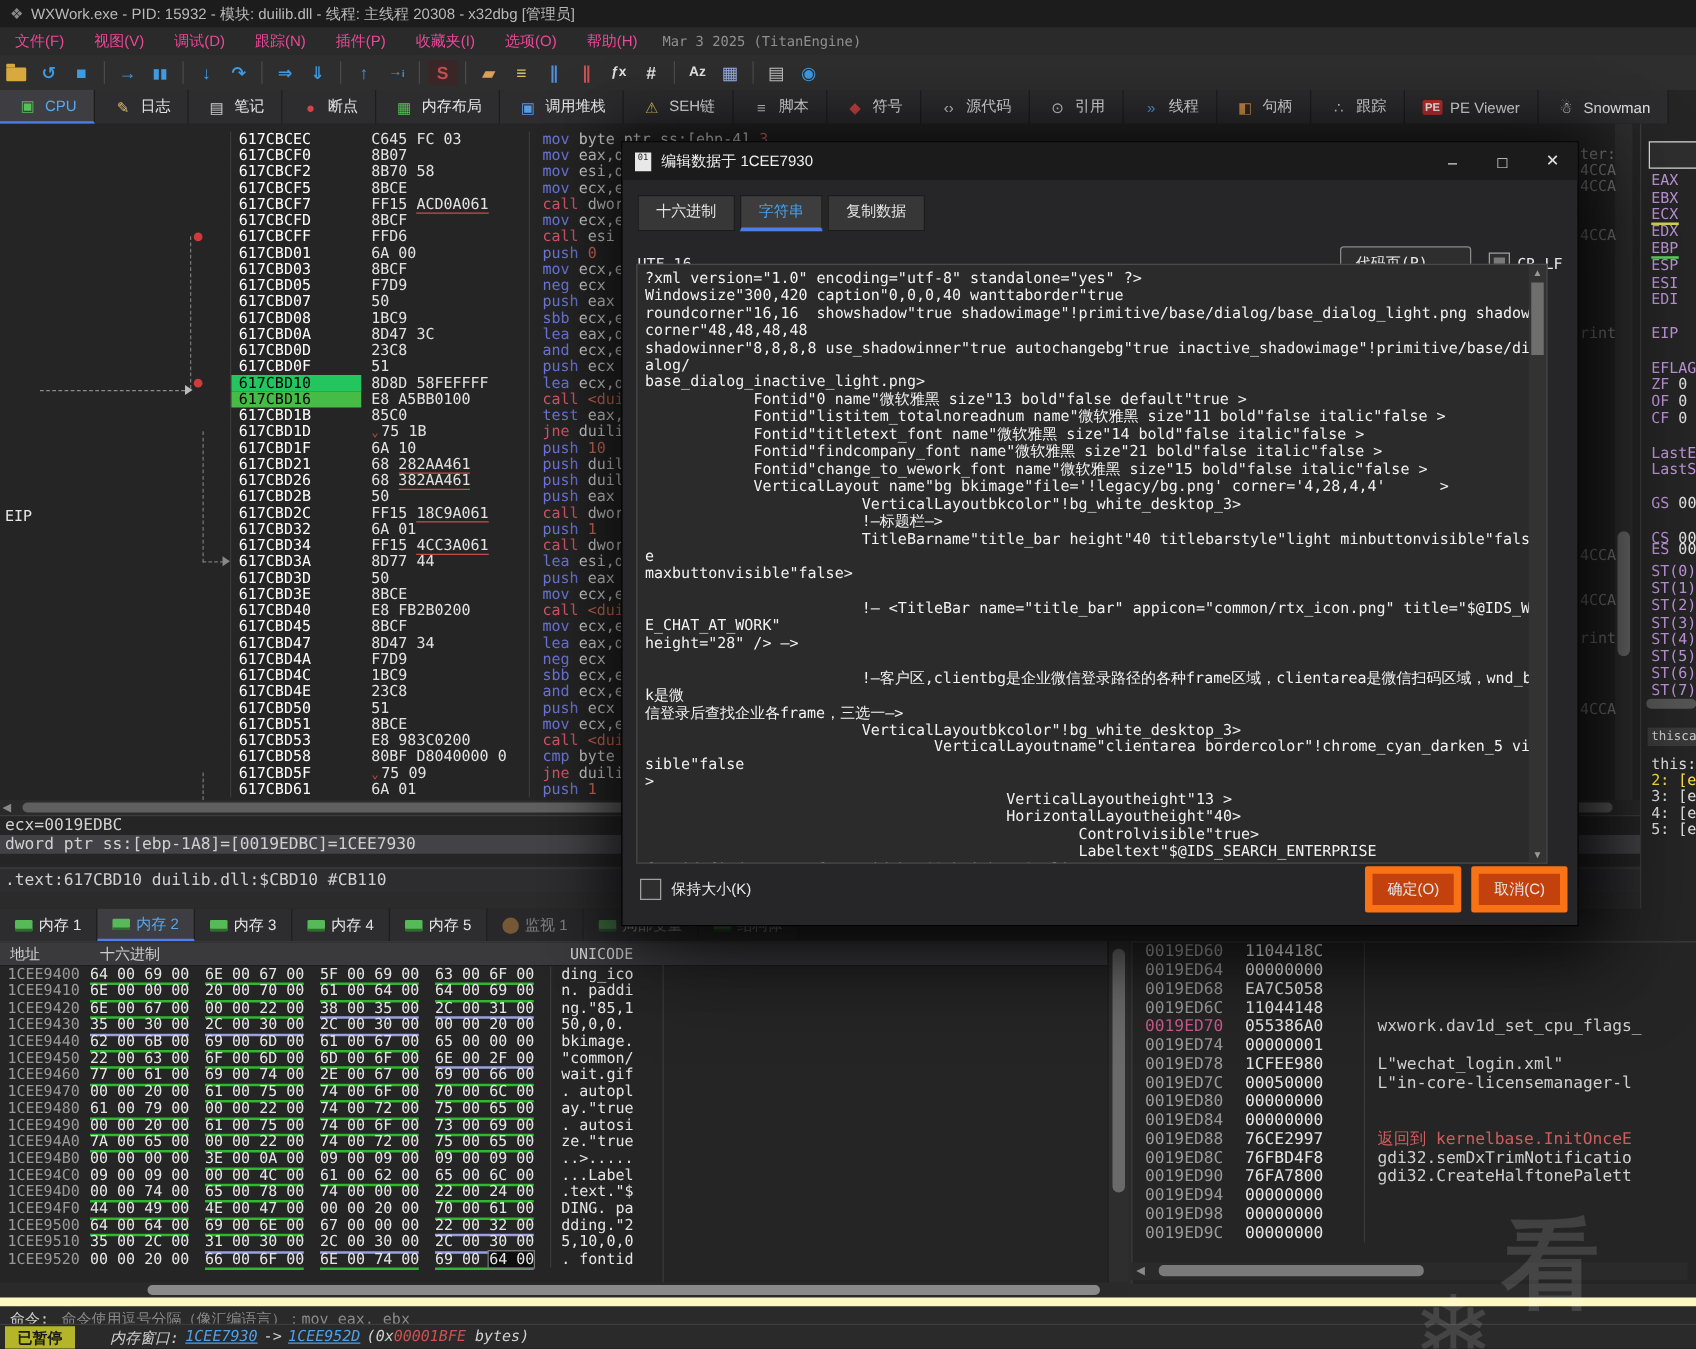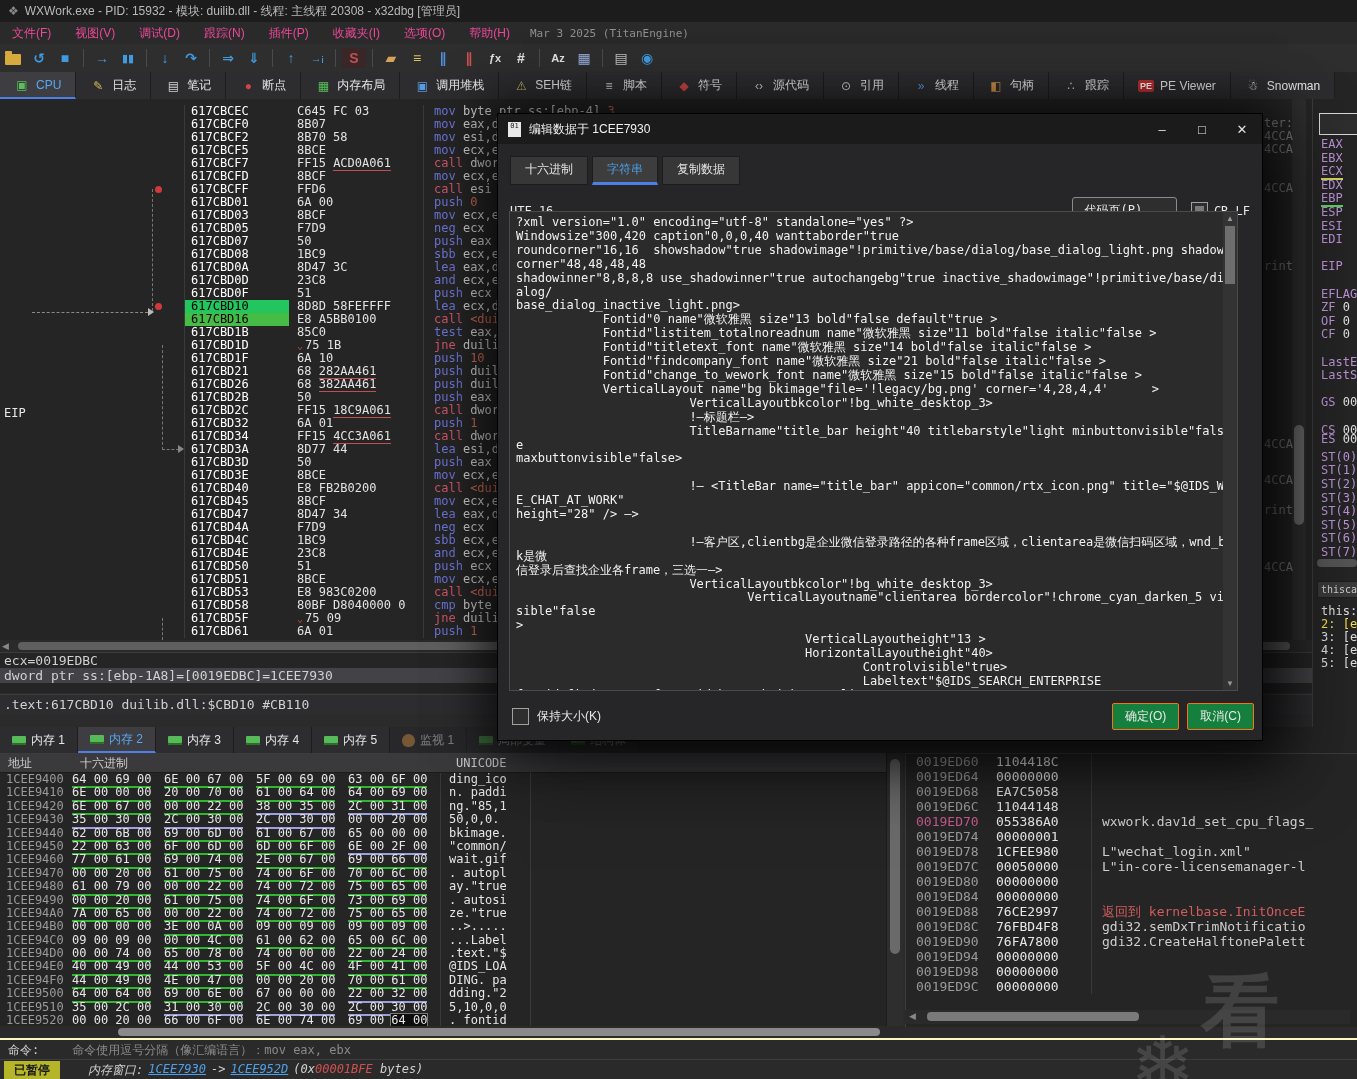--- a/index.html
+++ b/index.html
@@ -105,22 +105,22 @@
   .srow{display:flex;height:15px;line-height:15px;white-space:pre;}
   .srow .sa{width:80px;padding-left:10px;color:#9a9a9a;flex:none;}
   .sa.hl{color:#c75a8c;}
   .srow .sv{width:95px;color:#e6e6e6;flex:none;}
   .srow .sc{flex:1;padding-left:10px;border-left:1px solid #3a3a3a;color:#cfcfcf;overflow:hidden;}
   .sc.red{color:#d05c5c;}
   #stackhs{position:absolute;left:905px;top:1010px;width:445px;height:14px;background:#2a2a2a;}
   #stackhs .thumb{position:absolute;left:22px;top:2px;width:212px;height:9px;background:#7a7a7a;border-radius:4px;}
   #stackhs .larr{position:absolute;left:4px;top:1px;color:#888;font-size:9px;}
   
-  #cmdbar{position:absolute;left:0;top:1038px;width:100%;height:21px;background:#2a2a2a;border-top:2px solid #fef9c3;display:flex;align-items:center;
-          font-family:"DejaVu Sans Mono",monospace;font-size:12px;gap:23px;}
+  #cmdbar{position:absolute;left:0;top:1038px;width:100%;height:21px;background:#2a2a2a;border-top:7px solid #fef9c3;display:flex;align-items:center;
+          font-family:"DejaVu Sans Mono",monospace;font-size:12px;}
   #cmdlabel{margin-left:8px;color:#d0d0d0;}
   #cmdinput{margin-left:10px;color:#8a8a8a;flex:1;}
   #statusbar{position:absolute;left:0;top:1059px;width:100%;height:20px;background:#2a2a2a;border-top:1px solid #3c3c3c;display:flex;align-items:center;
              font-family:"DejaVu Sans Mono",monospace;font-size:12px;}
   #statebadge{margin-left:4px;background:#b5b52a;color:#1a1a1a;padding:1px 10px;font-weight:bold;}
   #memwin{margin-left:28px;color:#d0d0d0;display:flex;gap:5px;font-style:italic;}
   .lnk{color:#4ea0e8;text-decoration:underline;}
   .redtxt{color:#d05050;}
   
   #wm{position:absolute;left:1130px;top:960px;color:rgba(255,255,255,.13);font-size:78px;font-weight:bold;display:flex;align-items:center;gap:6px;pointer-events:none;}
@@ -142,21 +142,21 @@
   #crlfbox .inner{width:9px;height:9px;background:#7a7a7a;}
   #dlgtext{position:absolute;left:11px;top:97px;width:727px;height:478px;background:#2b2b2b;border:1px solid #4a4a4a;overflow:hidden;}
   #dlgpre{margin:0;padding:4px 6px;font-family:"DejaVu Sans Mono",monospace;font-size:12px;line-height:13.9px;color:#f2f2f2;white-space:pre-wrap;word-break:break-all;}
   #dlgvs{position:absolute;right:0;top:0;width:14px;height:100%;background:#333;}
   #dlgvs .thumb{position:absolute;left:2px;top:14px;width:10px;height:58px;background:#6e6e6e;}
   #dlgvs .ua{position:absolute;left:3px;top:2px;color:#999;font-size:8px;}
   #dlgvs .da{position:absolute;left:3px;bottom:2px;color:#999;font-size:8px;}
   #dlgbottom{position:absolute;left:0;bottom:10px;width:100%;display:flex;align-items:center;}
   #keepbox{width:15px;height:15px;border:1px solid #a0a0a0;background:#2e2e2e;margin-left:14px;}
   #keeplbl{margin-left:8px;color:#e8e8e8;}
-  .okbtn{border:1px solid #f97316;border-radius:2px;background:#15803d;color:#e8e8e8;padding:4px 12px;margin-right:8px;text-align:center;}
+  .okbtn{border:6px solid #f97316;border-radius:2px;background:#c2410c;color:#e8e8e8;padding:4px 12px;margin-right:8px;text-align:center;}
   #okbtn{margin-left:auto;}
 </style>
 </head>
 <body>
 
 <div id="win">
 
   <div id="titlebar">
     <span class="appicon">❖</span>
     <span>WXWork.exe - PID: 15932 - 模块: duilib.dll - 线程: 主线程 20308 - x32dbg [管理员]</span>
@@ -449,21 +449,20 @@
         <div class="hrow"><span class="ha">1CEE9440</span><span class="hgrp"><span class="ug">62 00 6B 00</span></span><span class="hgrp"><span class="ug">69 00 6D 00</span></span><span class="hgrp"><span class="ug">61 00 67 00</span></span><span class="hgrp"><span>65 00 00 00</span></span><span class="ht">bkimage.</span></div>
         <div class="hrow"><span class="ha">1CEE9450</span><span class="hgrp"><span class="ug">22 00 63 00</span></span><span class="hgrp"><span class="ug">6F 00 6D 00</span></span><span class="hgrp"><span class="ug">6D 00 6F 00</span></span><span class="hgrp"><span class="ub">6E 00 2F 00</span></span><span class="ht">"common/</span></div>
         <div class="hrow"><span class="ha">1CEE9460</span><span class="hgrp"><span class="ug">77 00 61 00</span></span><span class="hgrp"><span class="ug">69 00 74 00</span></span><span class="hgrp"><span class="ug">2E 00 67 00</span></span><span class="hgrp"><span class="ug">69 00 66 00</span></span><span class="ht">wait.gif</span></div>
         <div class="hrow"><span class="ha">1CEE9470</span><span class="hgrp"><span>00 00 20 00</span></span><span class="hgrp"><span class="ug">61 00 75 00</span></span><span class="hgrp"><span class="ug">74 00 6F 00</span></span><span class="hgrp"><span class="ug">70 00 6C 00</span></span><span class="ht">. autopl</span></div>
         <div class="hrow"><span class="ha">1CEE9480</span><span class="hgrp"><span class="ug">61 00 79 00</span></span><span class="hgrp"><span class="ug">00 00 22 00</span></span><span class="hgrp"><span class="ug">74 00 72 00</span></span><span class="hgrp"><span class="ug">75 00 65 00</span></span><span class="ht">ay."true</span></div>
         <div class="hrow"><span class="ha">1CEE9490</span><span class="hgrp"><span class="ug">00 00 20 00</span></span><span class="hgrp"><span class="ug">61 00 75 00</span></span><span class="hgrp"><span class="ug">74 00 6F 00</span></span><span class="hgrp"><span class="ug">73 00 69 00</span></span><span class="ht">. autosi</span></div>
         <div class="hrow"><span class="ha">1CEE94A0</span><span class="hgrp"><span class="ug">7A 00 65 00</span></span><span class="hgrp"><span class="ug">00 00 22 00</span></span><span class="hgrp"><span class="ug">74 00 72 00</span></span><span class="hgrp"><span class="ug">75 00 65 00</span></span><span class="ht">ze."true</span></div>
         <div class="hrow"><span class="ha">1CEE94B0</span><span class="hgrp"><span>00 00 00 00</span></span><span class="hgrp"><span class="ug">3E 00 0A 00</span></span><span class="hgrp"><span>09 00 09 00</span></span><span class="hgrp"><span>09 00 09 00</span></span><span class="ht">..&gt;.....</span></div>
         <div class="hrow"><span class="ha">1CEE94C0</span><span class="hgrp"><span>09 00 09 00</span></span><span class="hgrp"><span class="ug">00 00 4C 00</span></span><span class="hgrp"><span class="ug">61 00 62 00</span></span><span class="hgrp"><span class="ug">65 00 6C 00</span></span><span class="ht">...Label</span></div>
         <div class="hrow"><span class="ha">1CEE94D0</span><span class="hgrp"><span class="ug">00 00 74 00</span></span><span class="hgrp"><span class="ug">65 00 78 00</span></span><span class="hgrp"><span>74 00 00 00</span></span><span class="hgrp"><span class="ug">22 00 24 00</span></span><span class="ht">.text."$</span></div>
-        <div class="hrow"><span class="ha">1CEE94E0</span><span class="hgrp"><span class="ug">40 00 49 00</span></span><span class="hgrp"><span class="ug">44 00 53 00</span></span><span class="hgrp"><span class="ug">5F 00 4C 00</span></span><span class="hgrp"><span class="ug">4F 00 41 00</span></span><span class="ht">@IDS_LOA</span></div>
         <div class="hrow"><span class="ha">1CEE94F0</span><span class="hgrp"><span class="ug">44 00 49 00</span></span><span class="hgrp"><span class="ug">4E 00 47 00</span></span><span class="hgrp"><span>00 00 20 00</span></span><span class="hgrp"><span class="ug">70 00 61 00</span></span><span class="ht">DING. pa</span></div>
         <div class="hrow"><span class="ha">1CEE9500</span><span class="hgrp"><span class="ug">64 00 64 00</span></span><span class="hgrp"><span class="ug">69 00 6E 00</span></span><span class="hgrp"><span>67 00 00 00</span></span><span class="hgrp"><span class="ub">22 00 32 00</span></span><span class="ht">dding."2</span></div>
         <div class="hrow"><span class="ha">1CEE9510</span><span class="hgrp"><span>35 00 2C 00</span></span><span class="hgrp"><span class="ub">31 00 30 00</span></span><span class="hgrp"><span class="ub">2C 00 30 00</span></span><span class="hgrp"><span class="ub">2C 00 30 00</span></span><span class="ht">5,10,0,0</span></div>
         <div class="hrow"><span class="ha">1CEE9520</span><span class="hgrp"><span>00 00 20 00</span></span><span class="hgrp"><span class="ug">66 00 6F 00</span></span><span class="hgrp"><span class="ug">6E 00 74 00</span></span><span class="hgrp"><span class="ug">69 00 <span class="selb">64 00</span></span></span><span class="ht">. fontid</span></div>
       </div>
   </div>
   <div id="dumpborder"></div>
   <div id="dumpvs">
       <div class="thumb"></div>
     </div>

